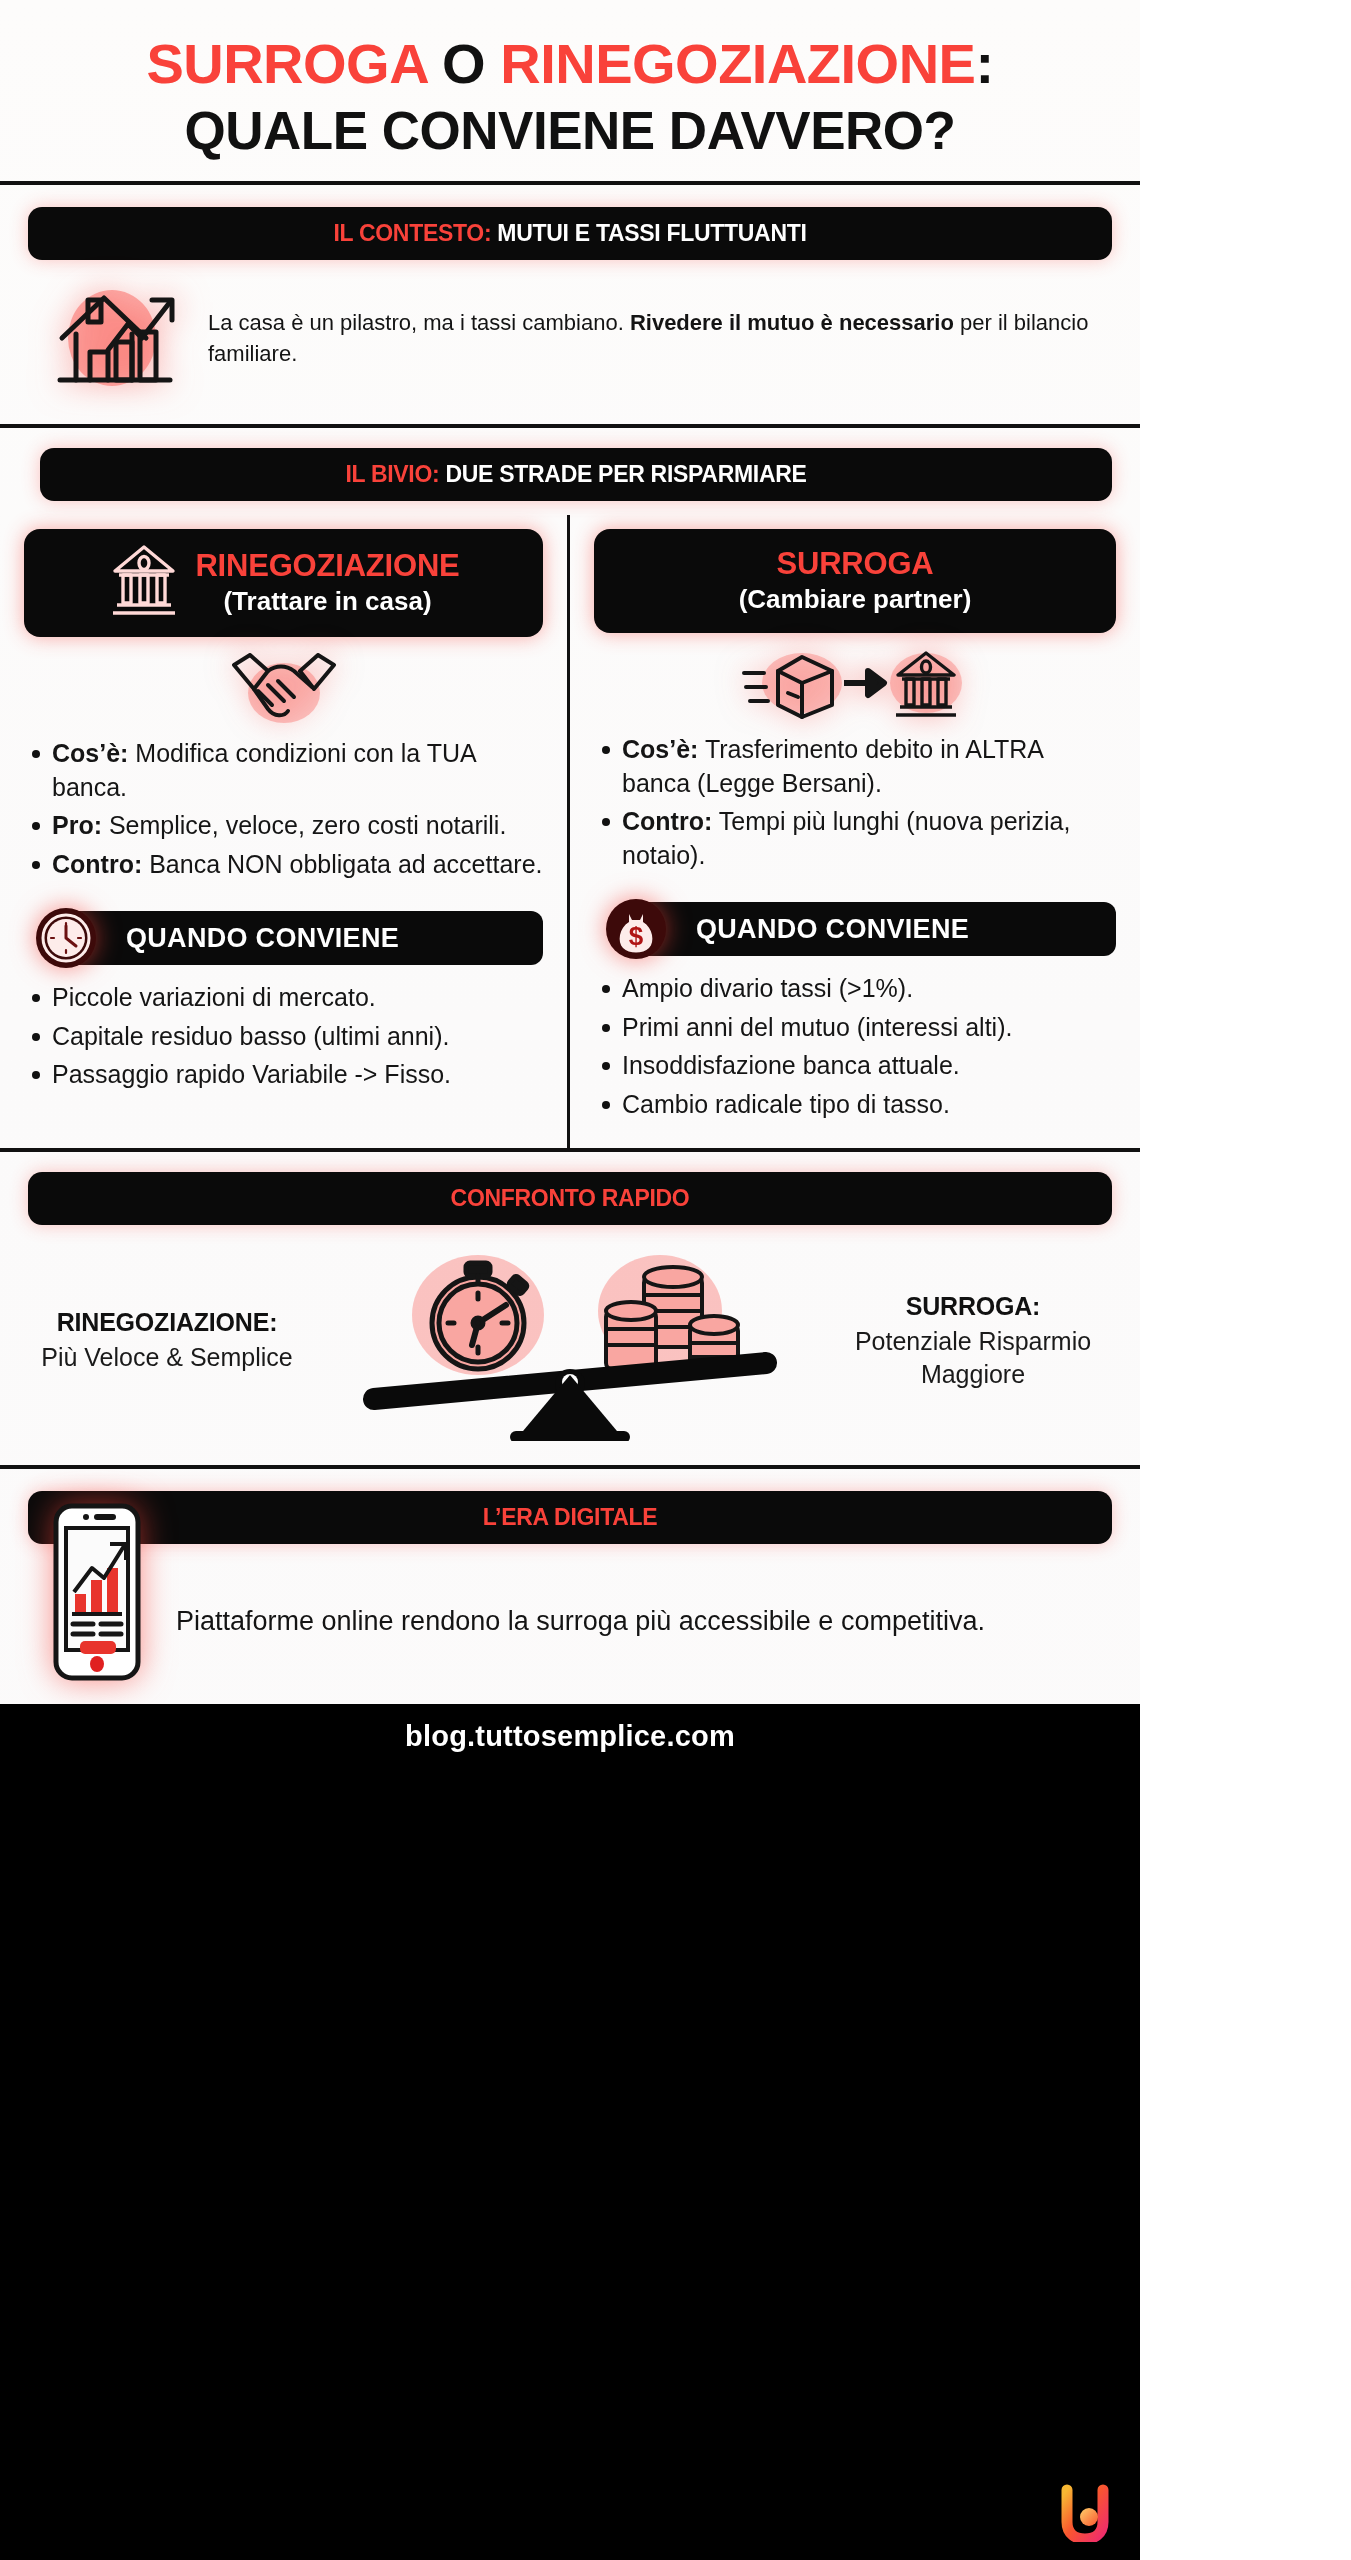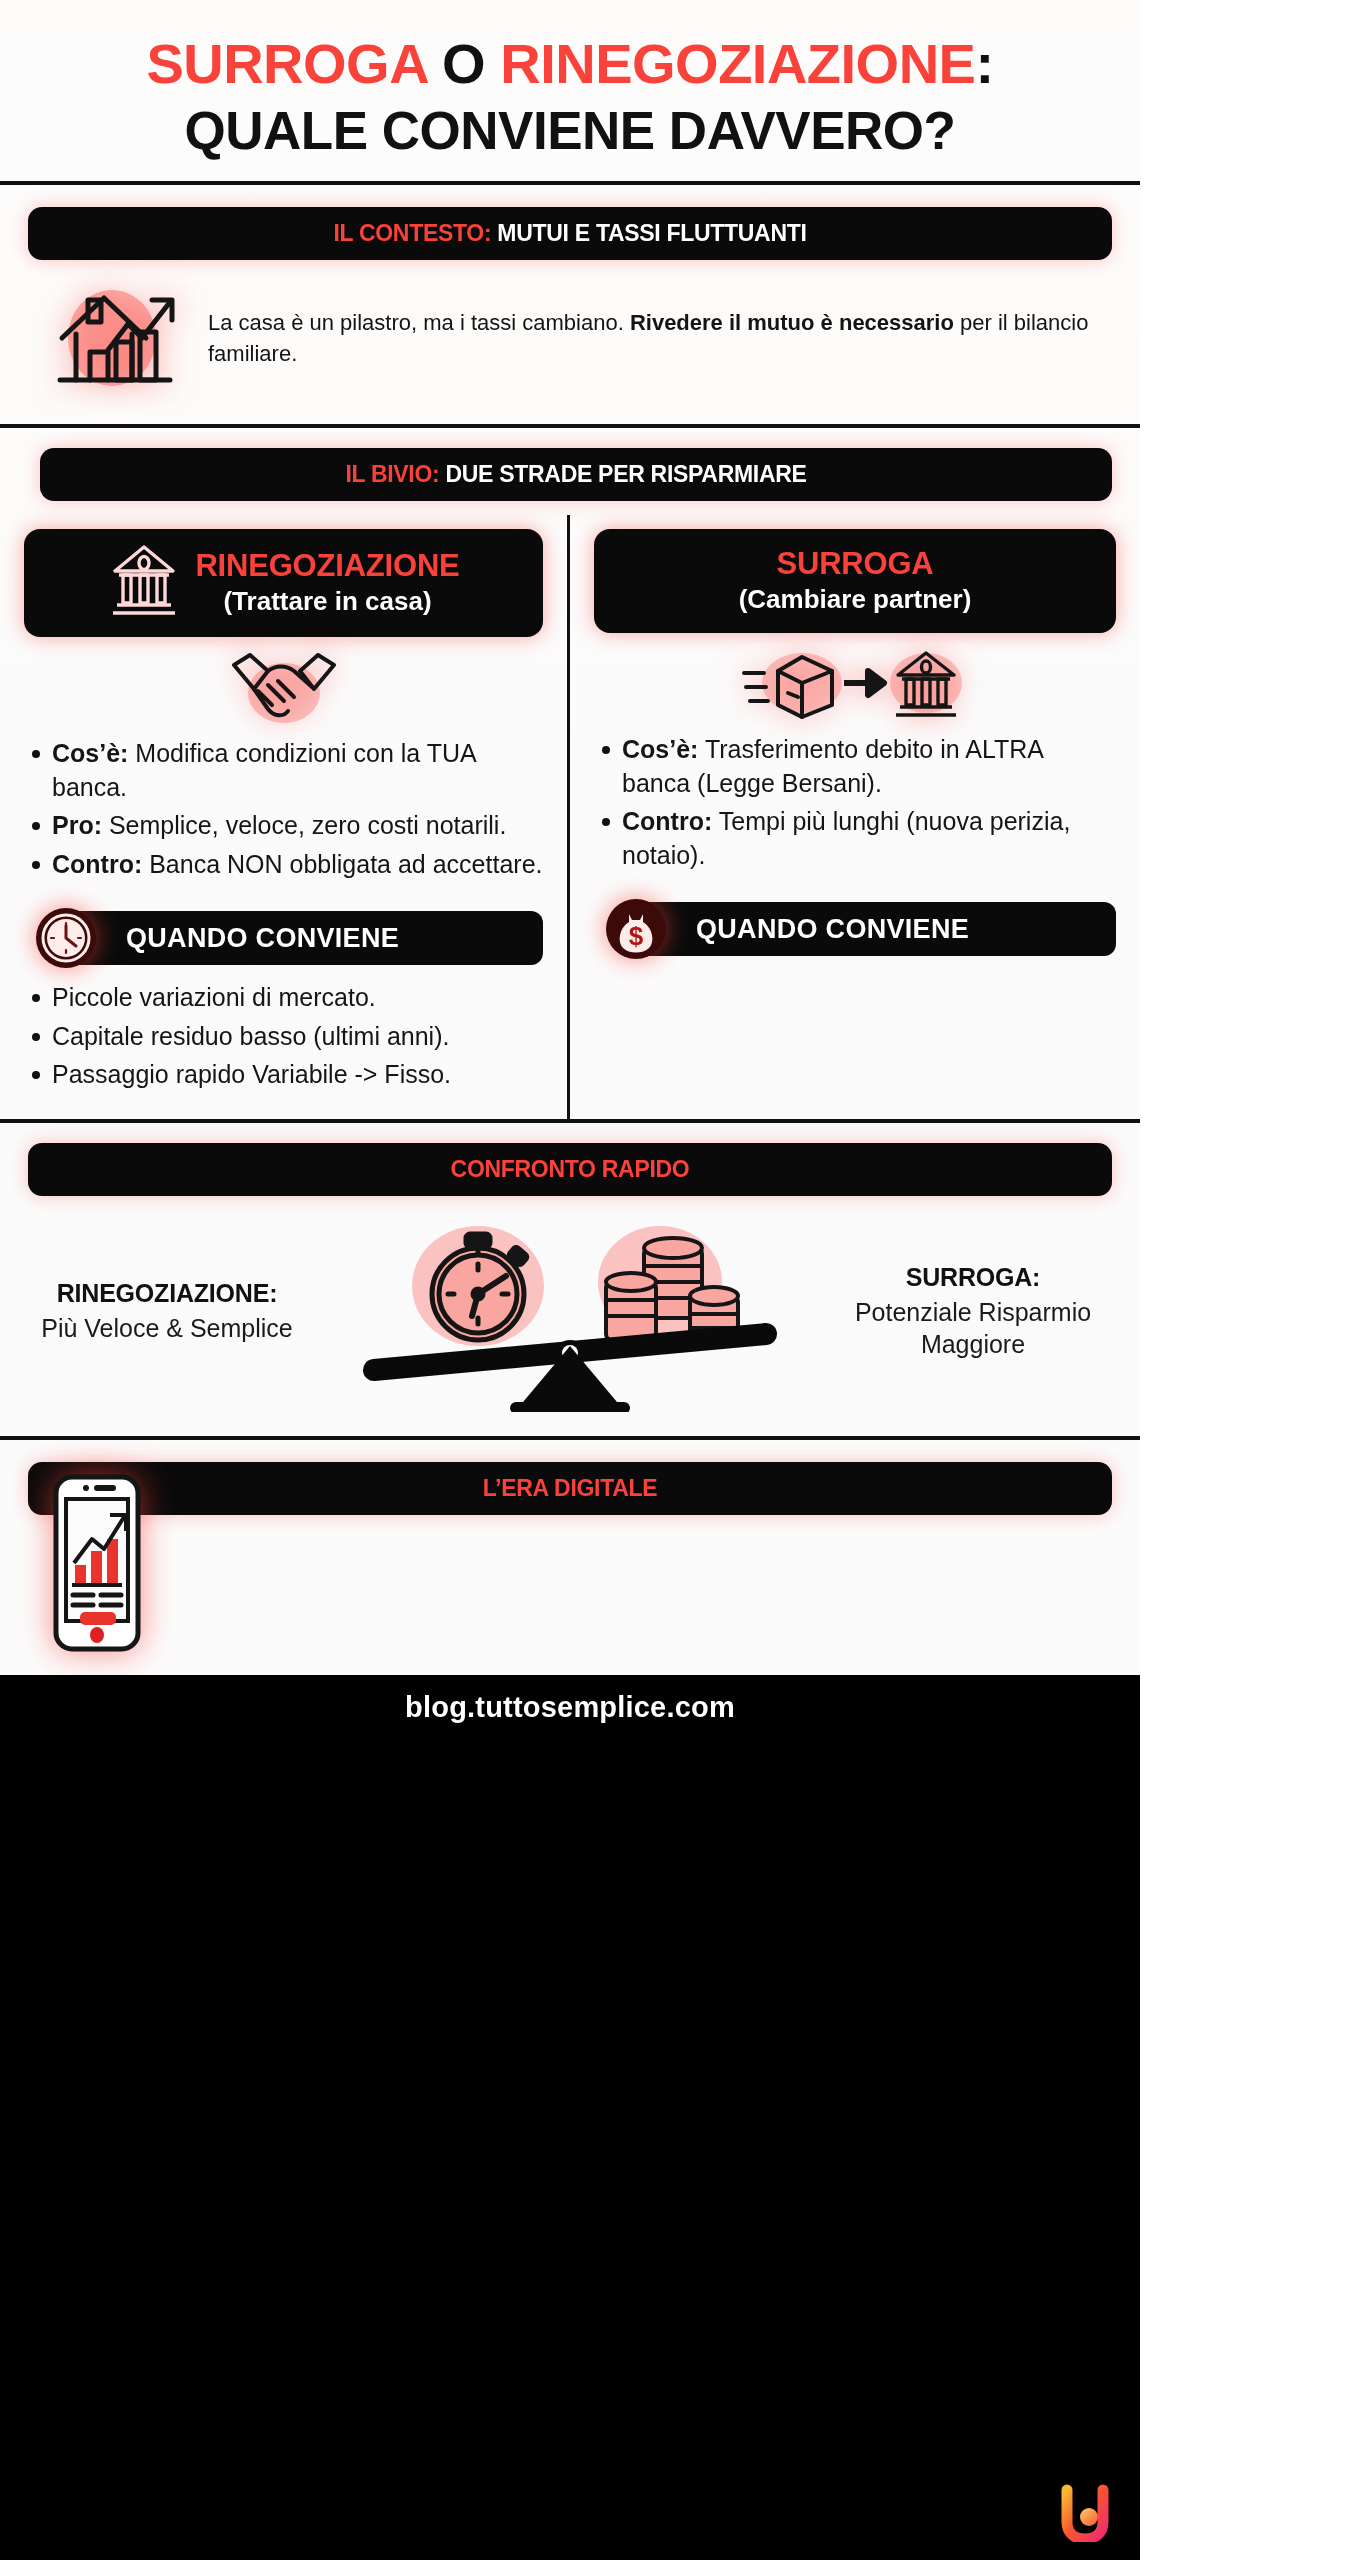--- a/index.html
+++ b/index.html
@@ -383,20 +383,26 @@
             </div>
           <div class="badge">
             <svg width="62" height="62" viewBox="0 0 62 62">
               <circle cx="31" cy="31" r="30" fill="#3d0a0a"></circle>
               <path d="M24 16 L27 22 L35 22 L38 16 L38 24 C48 30 50 44 44 50 C38 56 24 56 18 50 C12 44 14 30 24 24 Z" fill="#fdecea"></path>
               <text x="31" y="47" font-family="'Liberation Sans',sans-serif" font-size="26" font-weight="900" fill="#b01515" text-anchor="middle">$</text>
             </svg>
           </div>
         </div>
 
+        <ul class="bullets plain">
+          <li>Ampio divario tassi (&gt;1%).</li>
+          <li>Primi anni del mutuo (interessi alti).</li>
+          <li>Insoddisfazione banca attuale.</li>
+          <li>Cambio radicale tipo di tasso.</li>
+        </ul>
       </div>
     </div>
   </div>
 
   <div class="sec-confronto">
     <div class="banner">
       <div class="banner-text hl" style="color:#f9423a">CONFRONTO RAPIDO</div>
     </div>
     <div class="confronto-body">
       <div class="cf-side">
@@ -472,20 +478,21 @@
               <path d="M30 112 L80 112" stroke="#151515" stroke-width="4"></path>
               <path d="M32 90 L50 66 L62 76 L82 44" fill="none" stroke="#151515" stroke-width="4" stroke-linejoin="round"></path>
               <path d="M68 42 L84 42 L84 58" fill="none" stroke="#151515" stroke-width="4" stroke-linejoin="round"></path>
             </g>
             <g stroke="#151515" stroke-width="5" stroke-linecap="round">
               <path d="M31 122 L51 122 M59 122 L79 122 M31 132 L51 132 M59 132 L79 132"></path>
             </g>
             <rect x="38" y="139" width="36" height="13" rx="5" fill="#e8342c"></rect>
           </svg>
         </div>
+        <div class="dig-text">Piattaforme online rendono la surroga più accessibile e competitiva.</div>
       </div>
     </div>
   </div>
 
   <div class="footer">
     <div class="url">blog.tuttosemplice.com</div>
     <div class="logo">
       <svg width="54" height="58" viewBox="0 0 54 58">
         <defs>
           <linearGradient id="ug" x1="0" y1="0" x2="1" y2="1">

